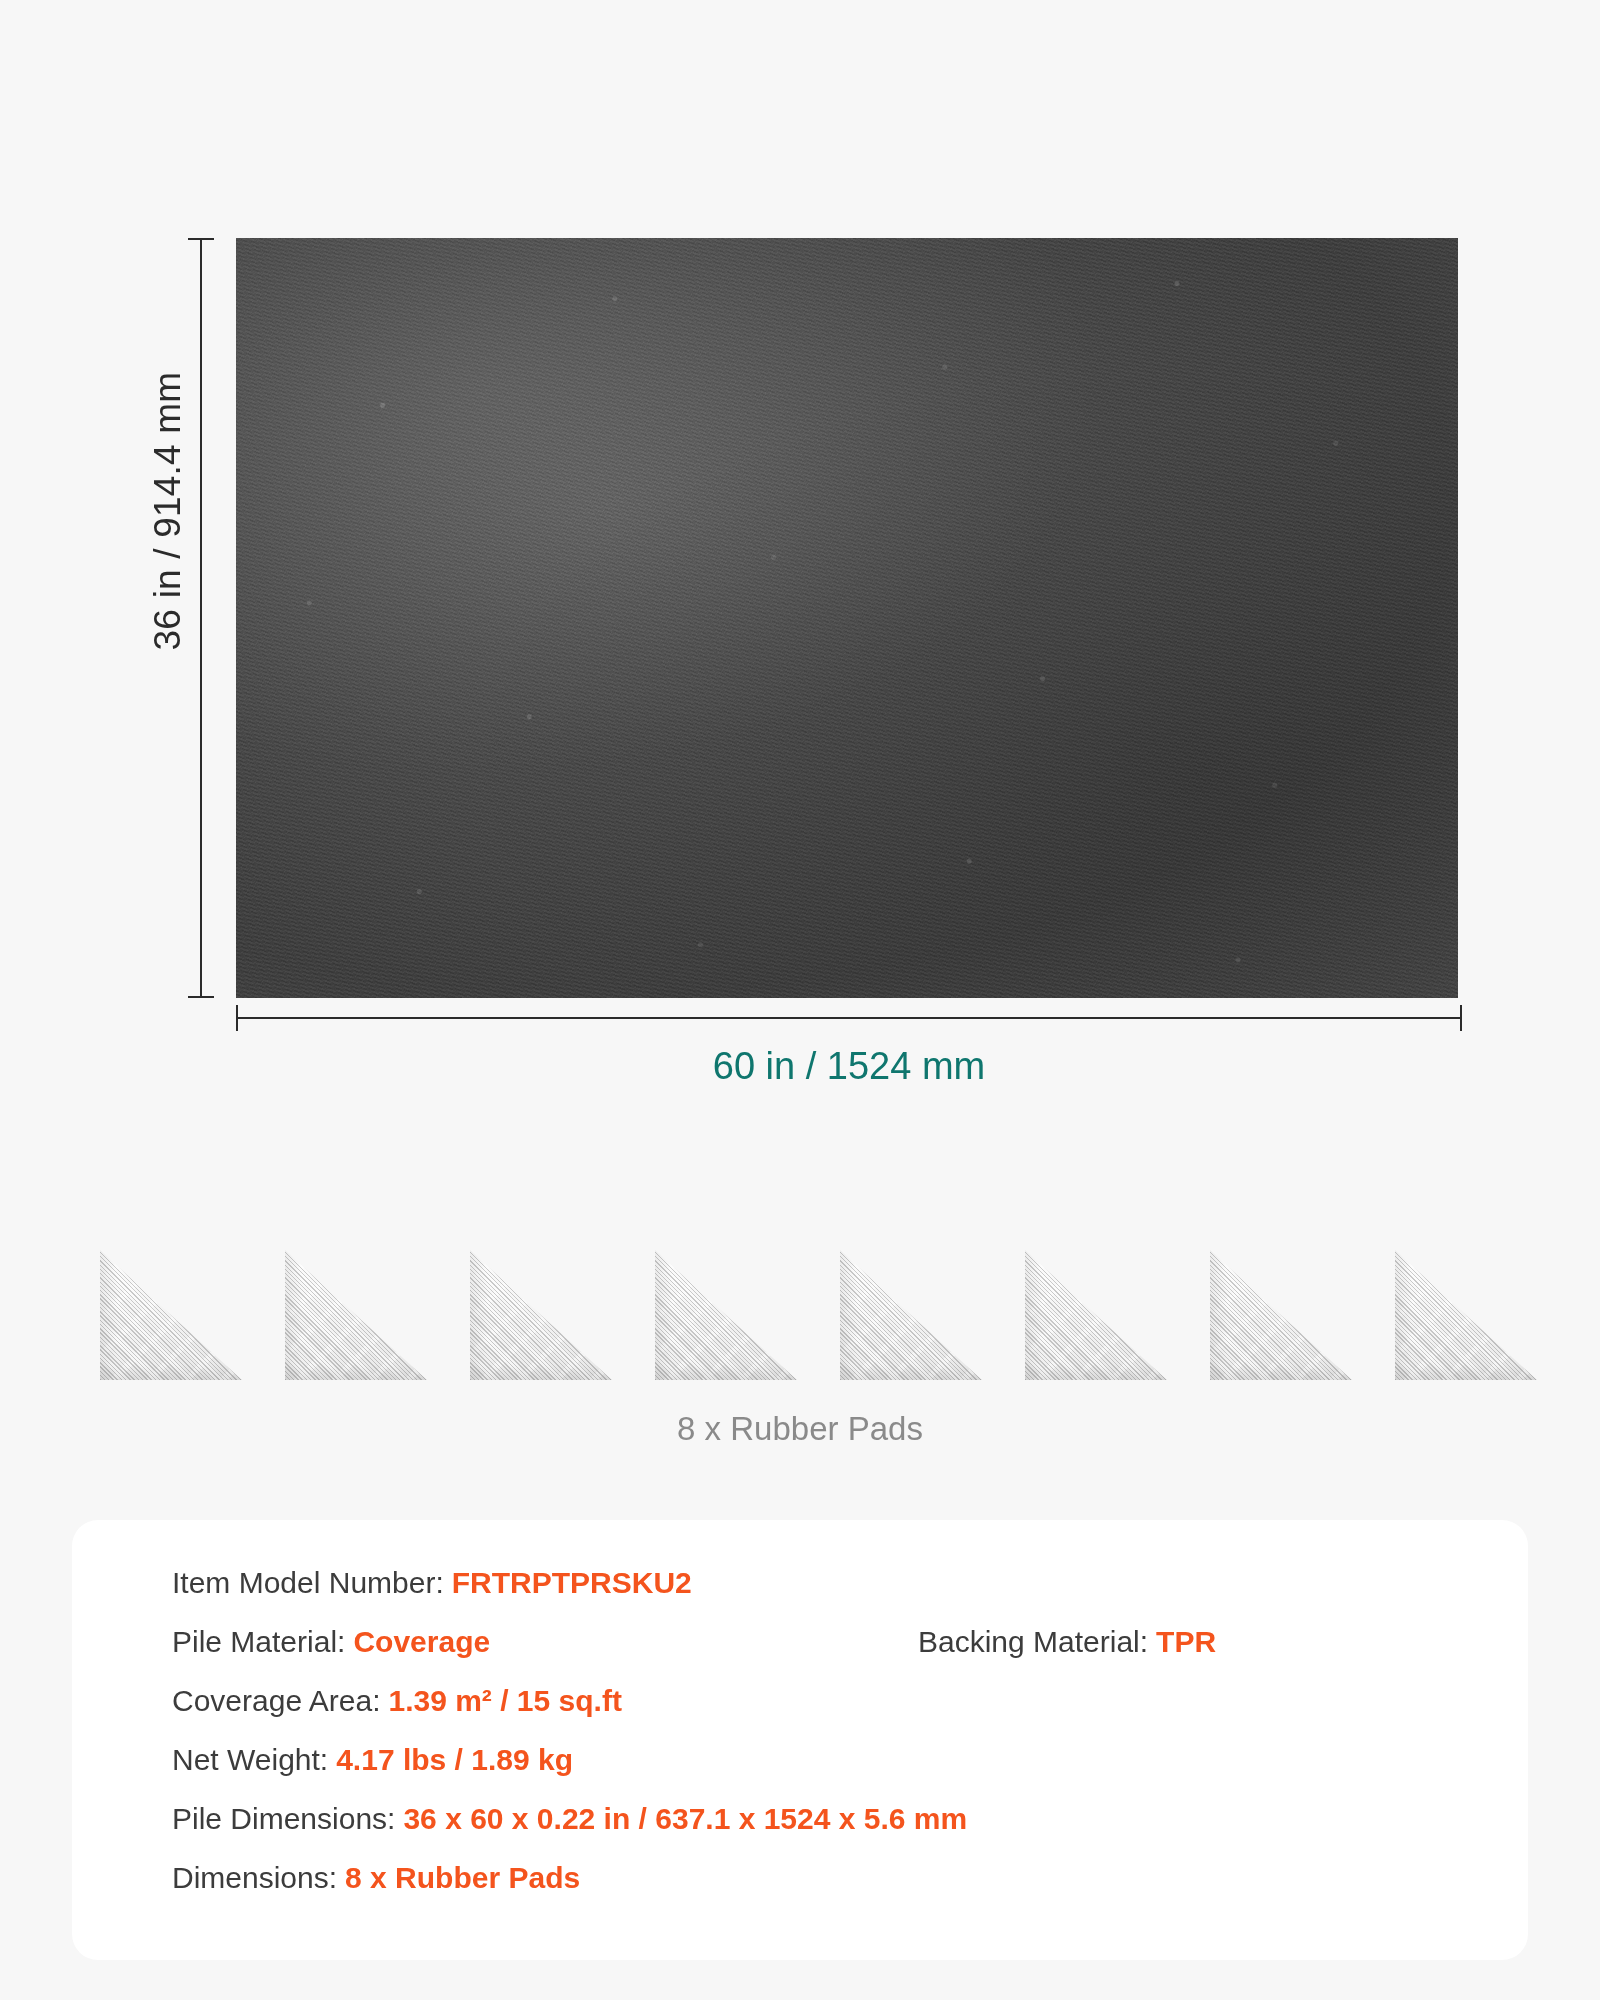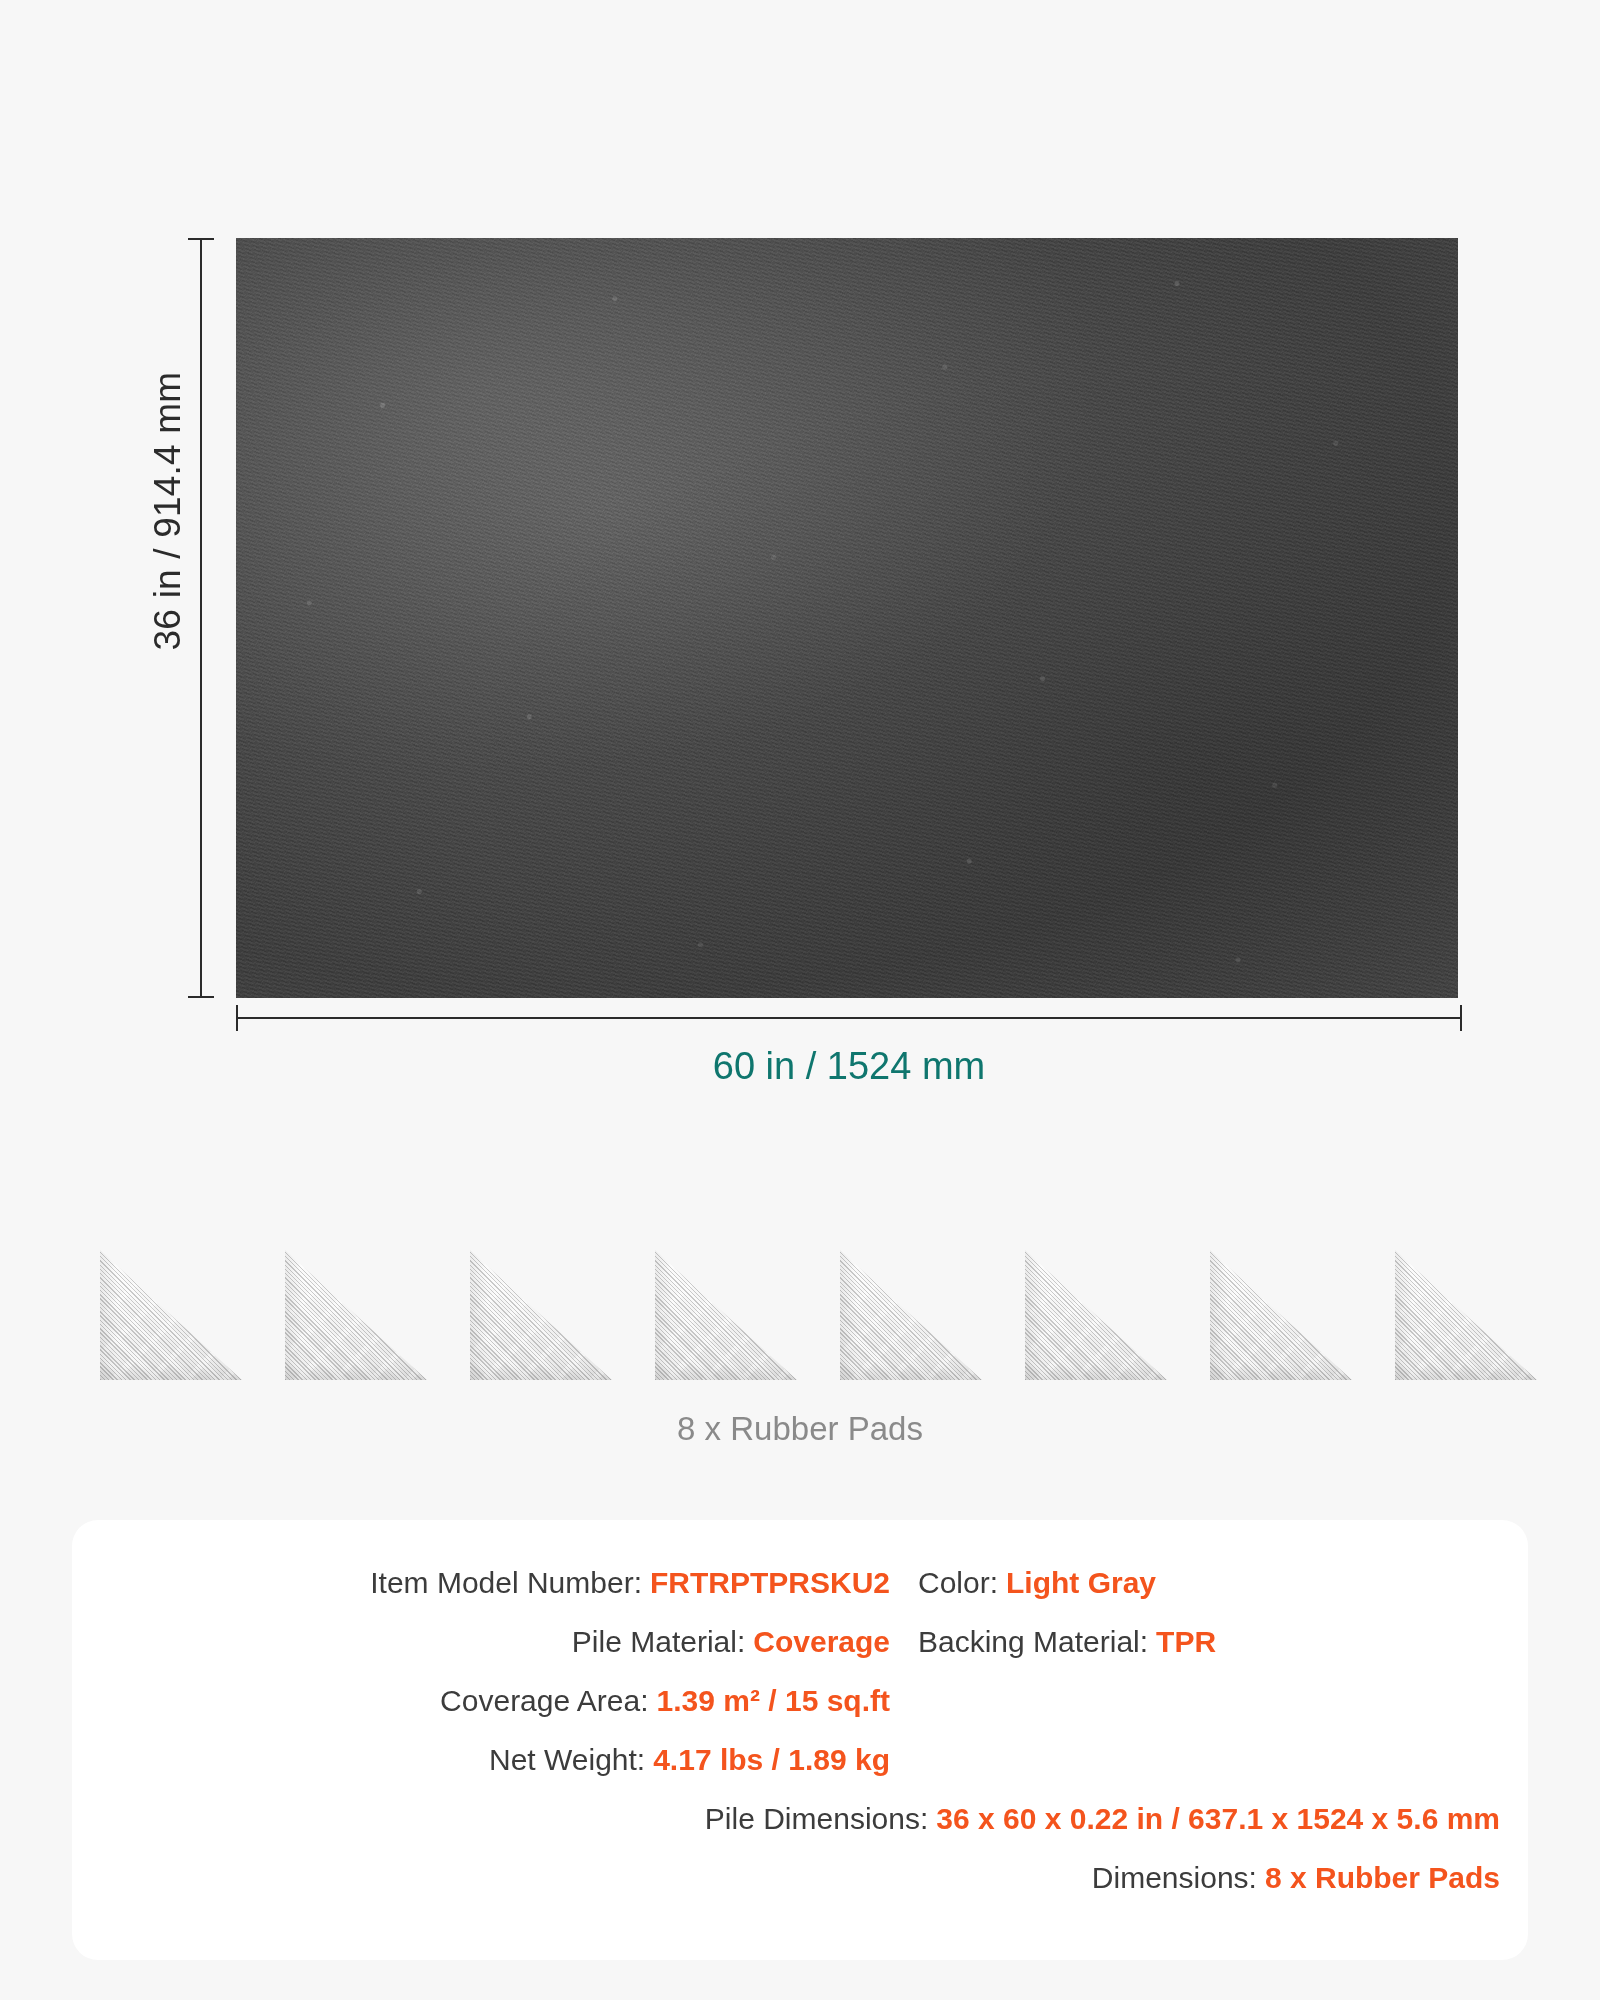--- a/index.html
+++ b/index.html
@@ -200,21 +200,21 @@
     position: absolute;
     left: 28px;
     top: 46px;
     right: 28px;
   }
   .spec-row {
     display: flex;
     align-items: baseline;
     height: 59px;
   }
-  .spec-col-left  { width: 790px; padding-left: 72px; box-sizing: border-box; text-align: right; }
+  .spec-col-left  { width: 790px; padding-left: 72px; box-sizing: border-box; }
   .spec-col-right { flex: 1; padding-left: 28px; box-sizing: border-box; }
   .spec-label {
     font-size: 30px;
     color: #3c3c3c;
   }
   .spec-value {
     font-size: 30px;
     color: #f4541d;
     font-weight: bold;
     margin-left: 8px;
@@ -280,25 +280,20 @@
 
 <div id="spec-card">
   <div class="spec-grid">
 
     <div class="spec-row">
       <div class="spec-col-left">
         <span class="spec-pair">
           <span class="spec-label">Item Model Number:</span><span class="spec-value">FRTRPTPRSKU2</span>
         </span>
       </div>
-      <div class="spec-col-right">
-        <span class="spec-pair">
-          <span class="spec-label">Color:</span><span class="spec-value">Light Gray</span>
-        </span>
-      </div>
     </div>
 
     <div class="spec-row">
       <div class="spec-col-left">
         <span class="spec-pair">
           <span class="spec-label">Pile Material:</span><span class="spec-value">Coverage</span>
         </span>
       </div>
       <div class="spec-col-right">
         <span class="spec-pair">

